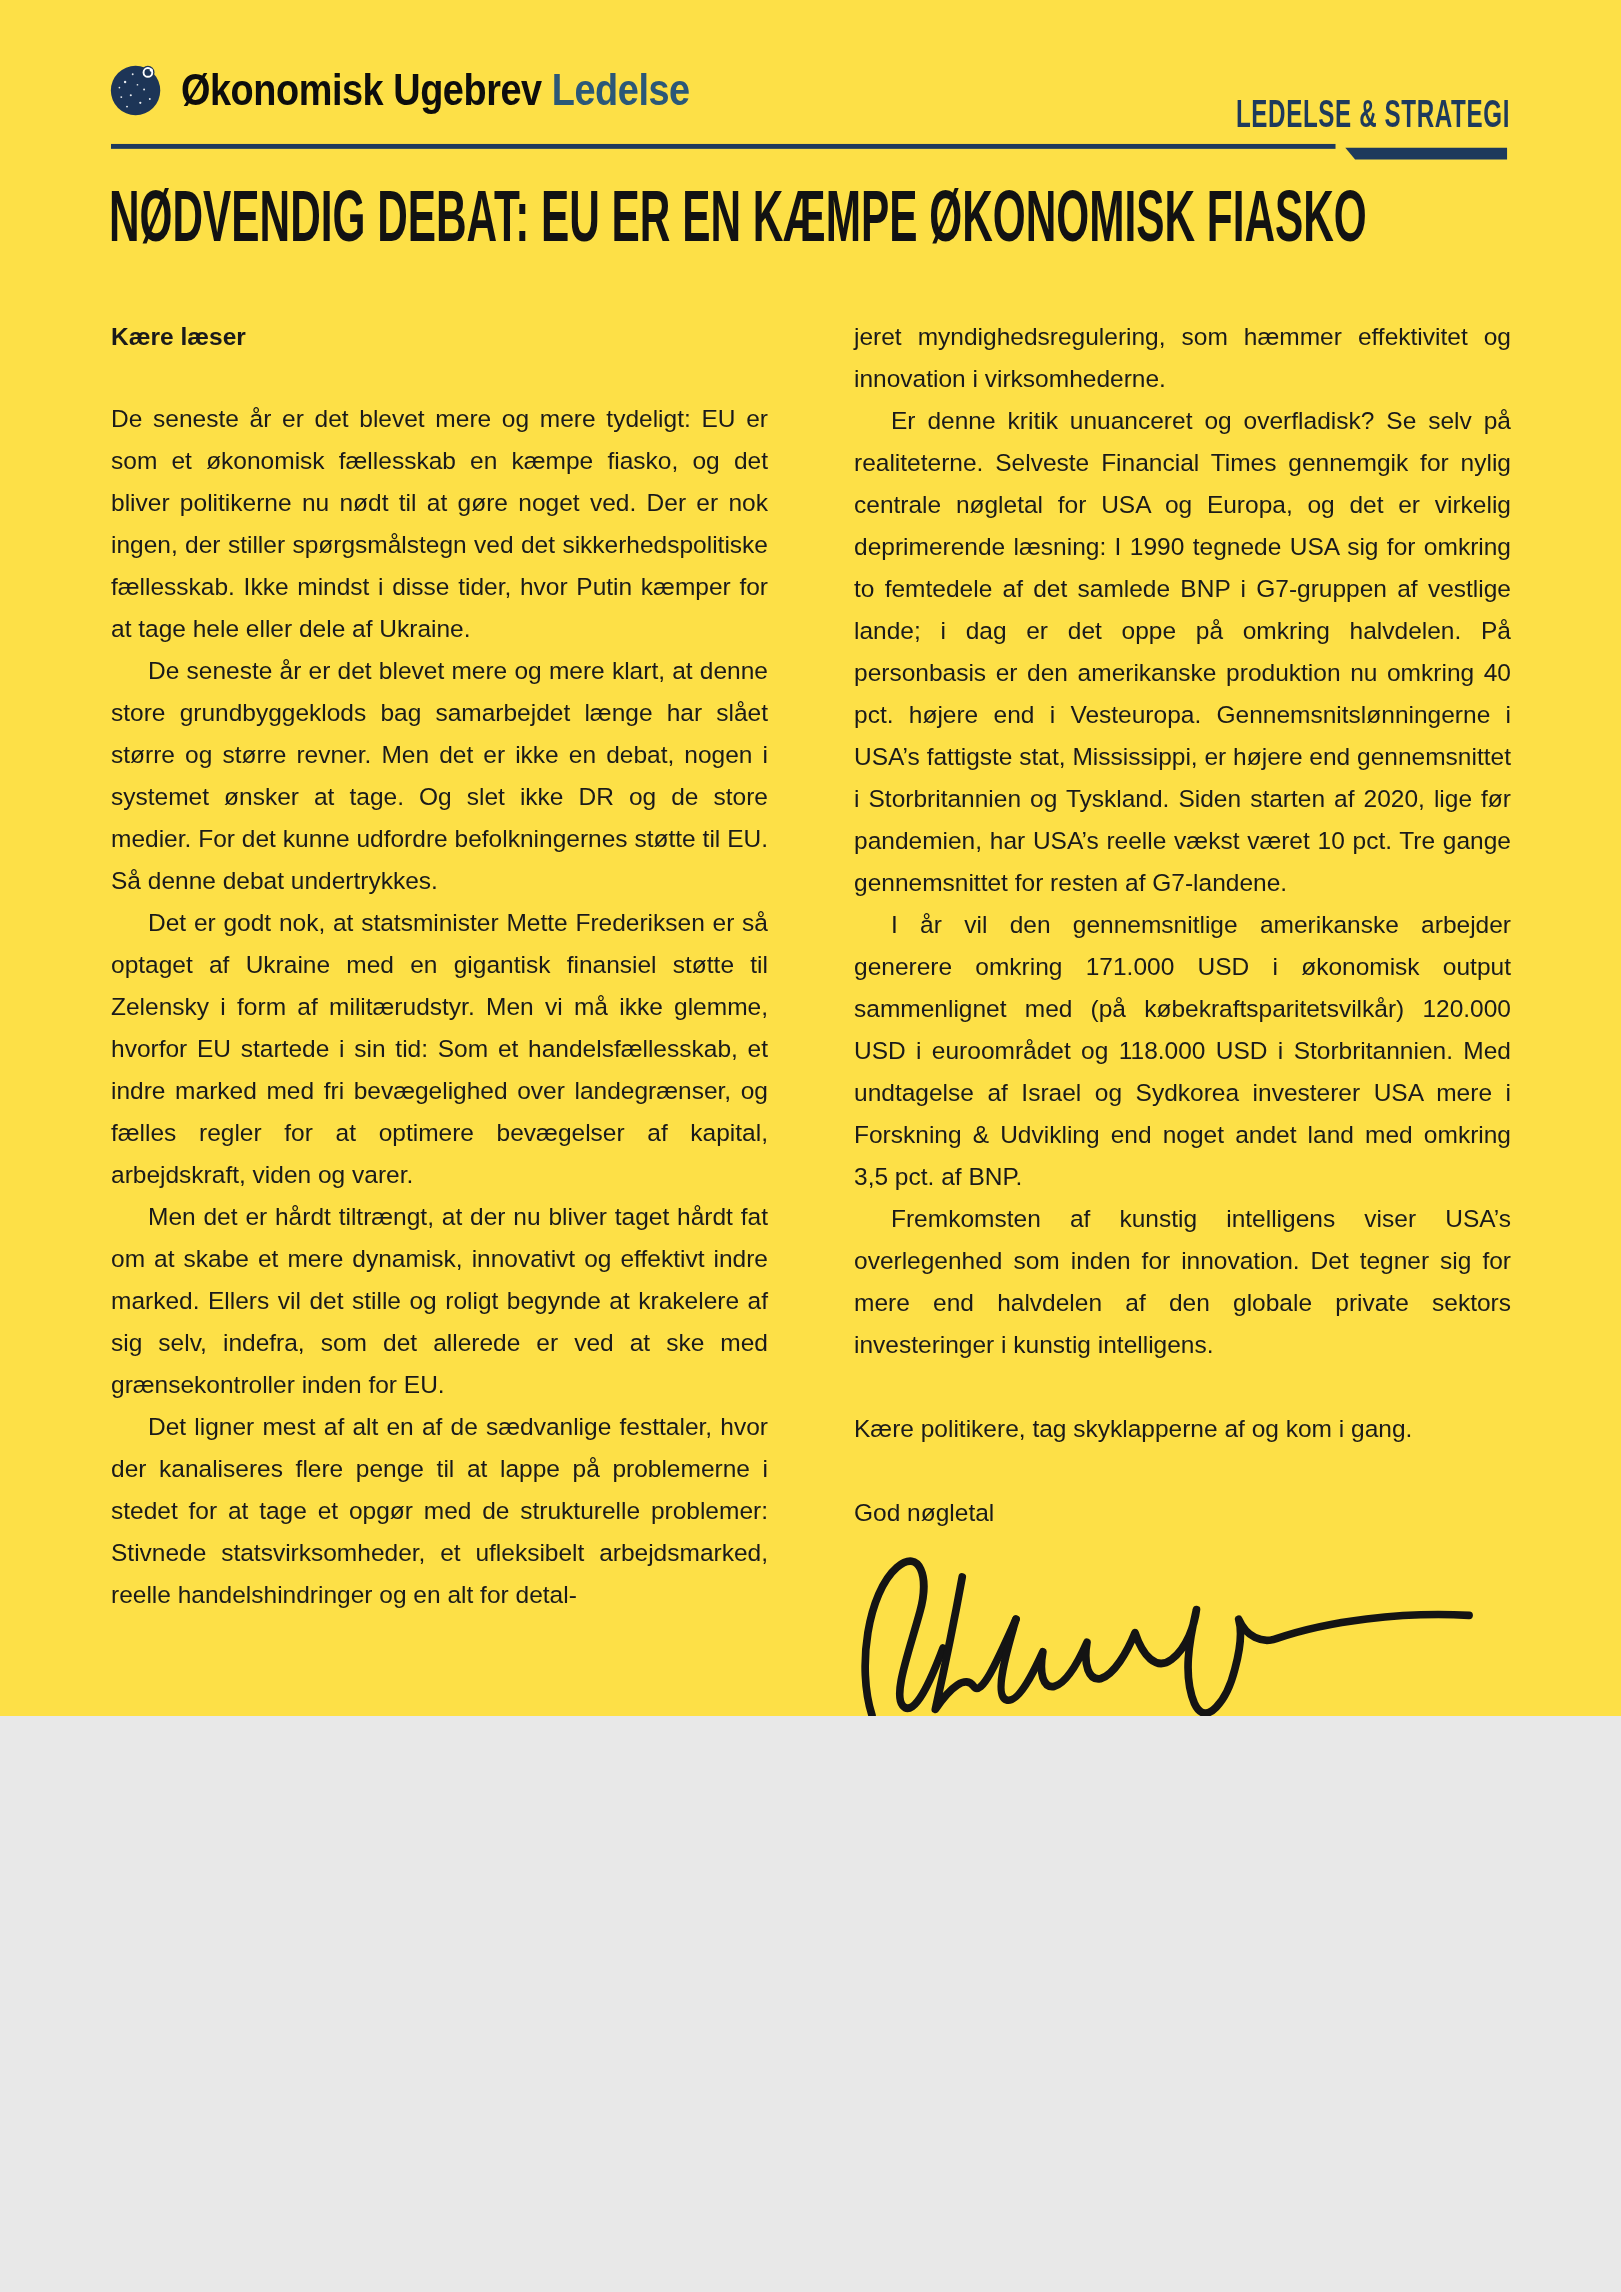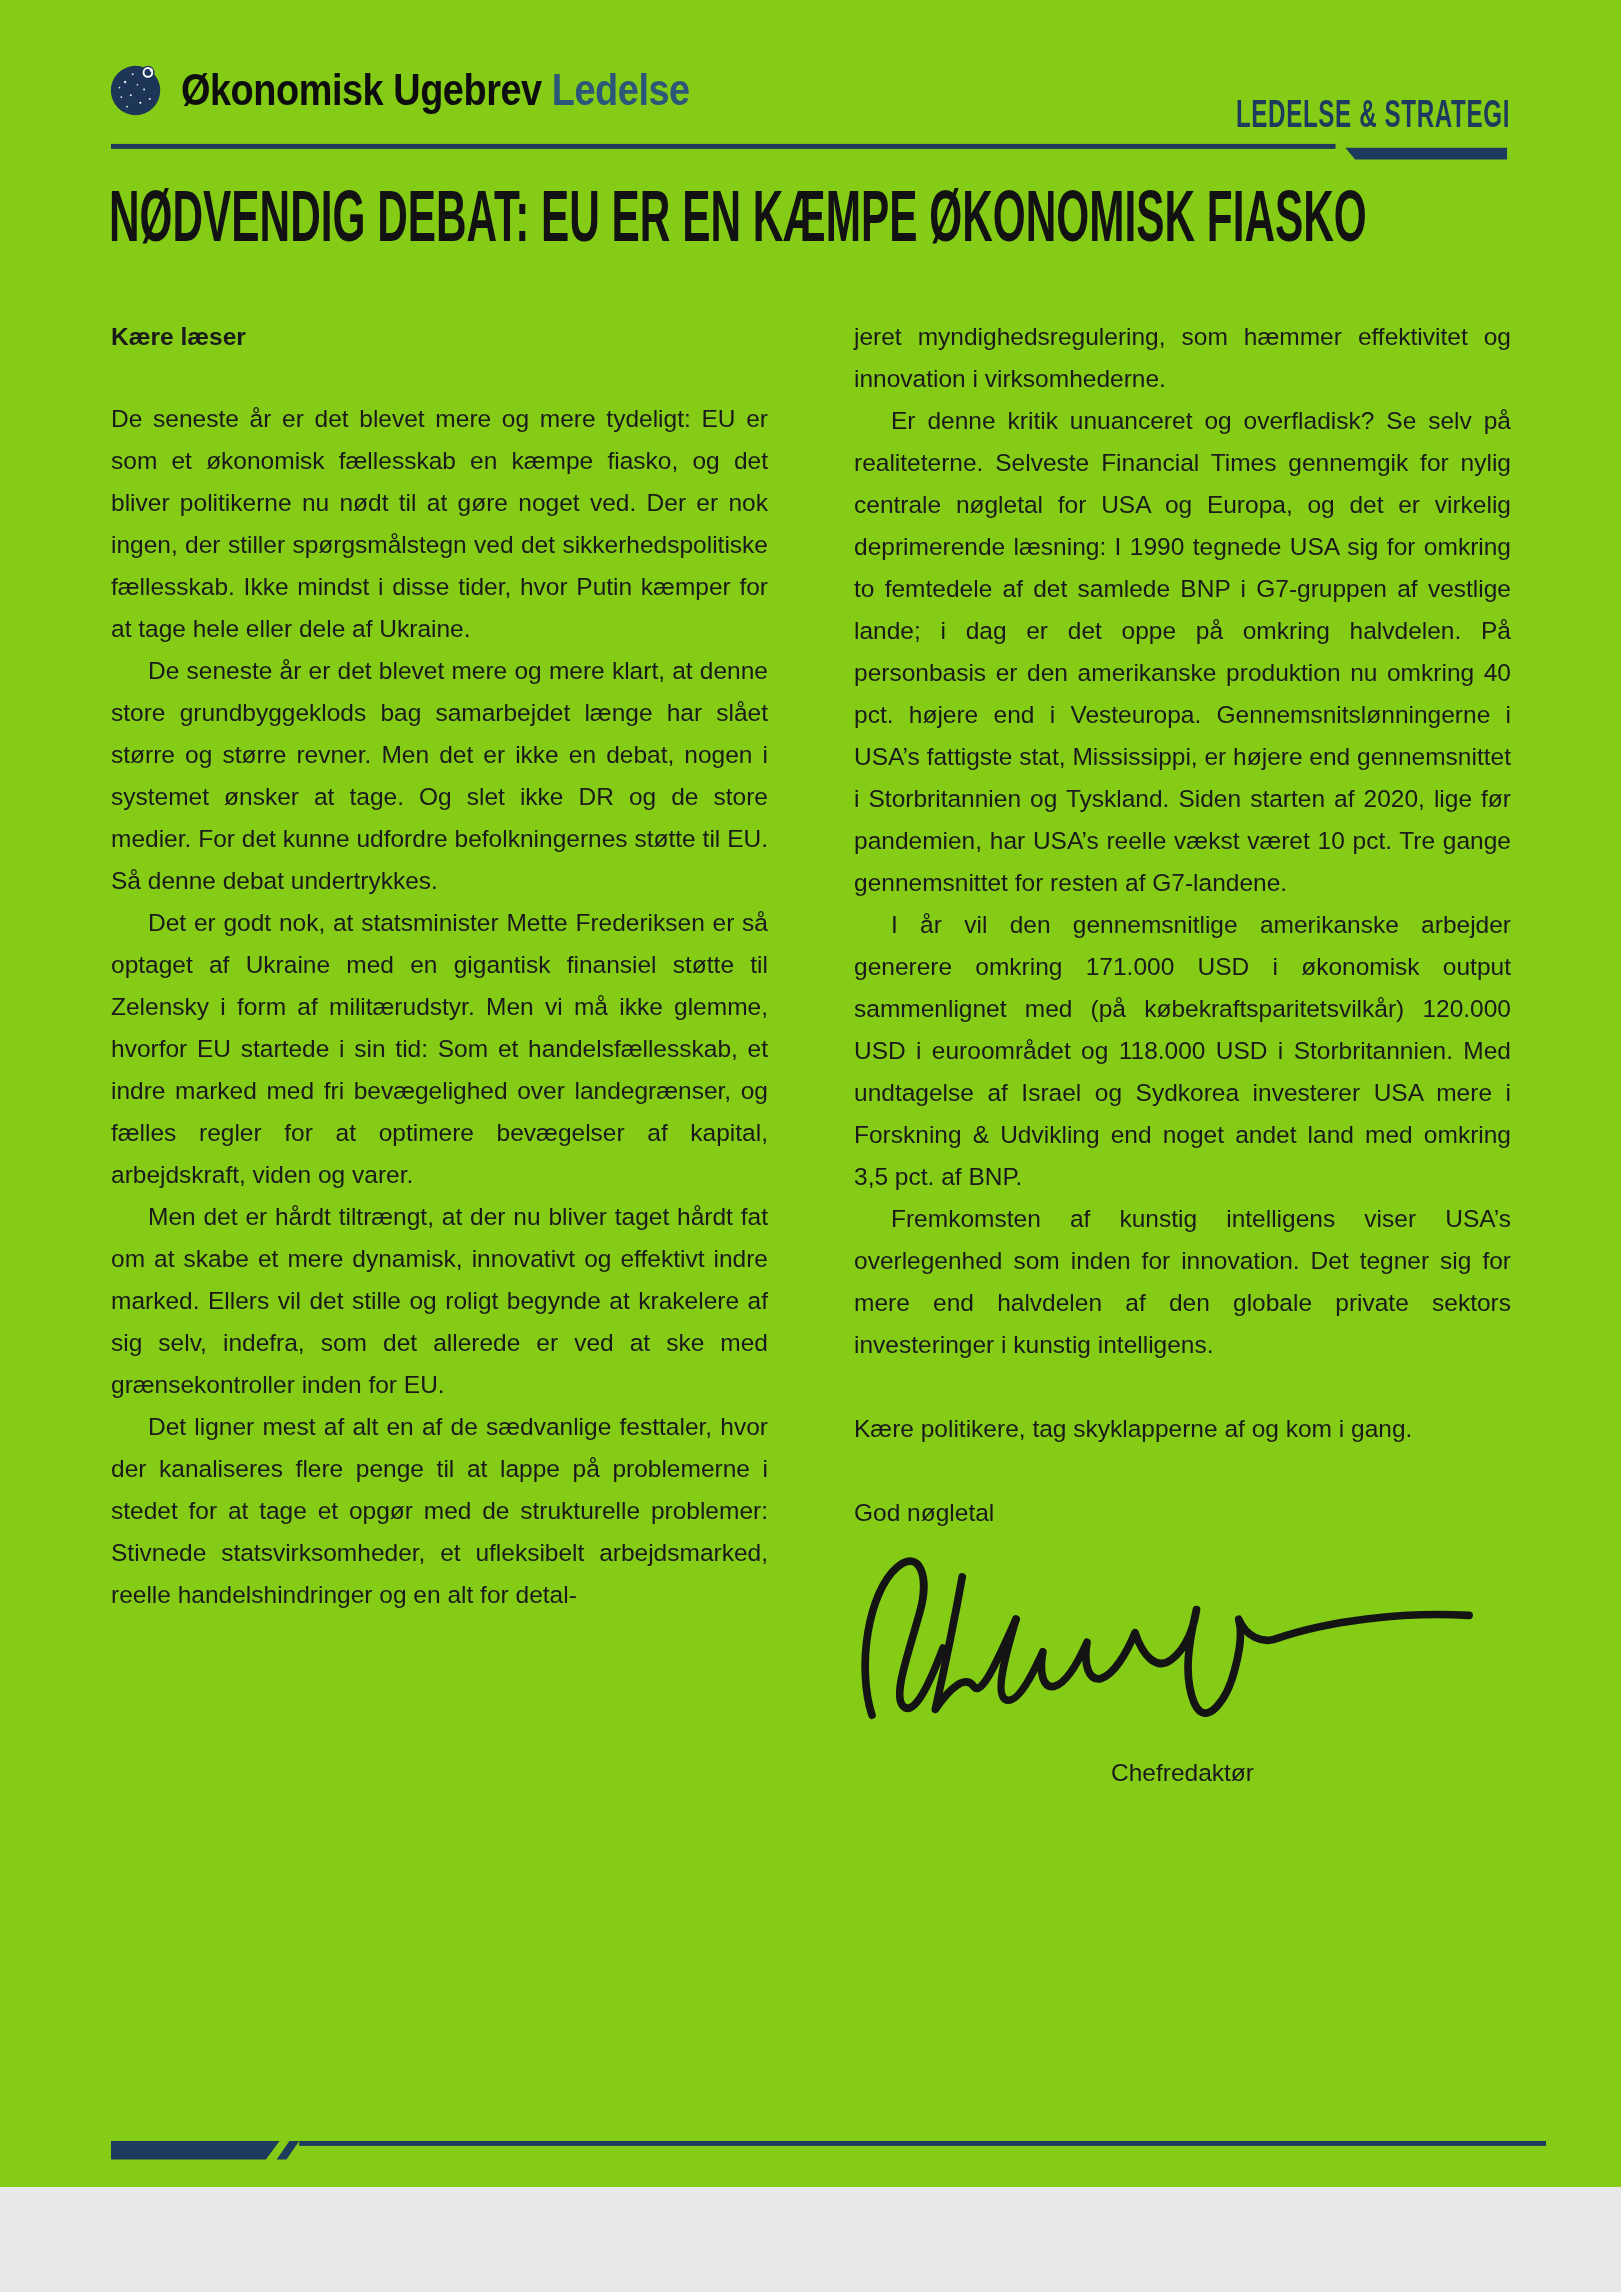--- a/index.html
+++ b/index.html
@@ -1,18 +1,18 @@
 <!DOCTYPE html>
 <html lang="da"><head>
 <meta charset="utf-8">
 <style>
   html,body { margin:0; padding:0; background:#e8e8e8; }
   .page {
-    position:relative; width:1621px; height:2187px; margin:0 auto;
-    background:#84cc16; overflow:hidden;
+    position:relative; width:1621px; height:1716px; margin:0 auto;
+    background:#fde047; overflow:hidden;
     font-family:"Liberation Sans", sans-serif; color:#1a1a1a;
   }
 
   
   .logo-row { position:absolute; left:108px; top:61px; display:flex; align-items:center; gap:15.7px; }
   .logo-ball { width:57px; height:57px; flex:0 0 auto; }
   .logo-ball svg { width:57px; height:57px; display:block; }
   .wordmark { font-size:44px; font-weight:700; white-space:nowrap; color:#0d0d0d;
               transform:scaleX(0.86); transform-origin:0 50%; letter-spacing:-0.5px; }
   .wordmark .blue { color:#2b5878; }

